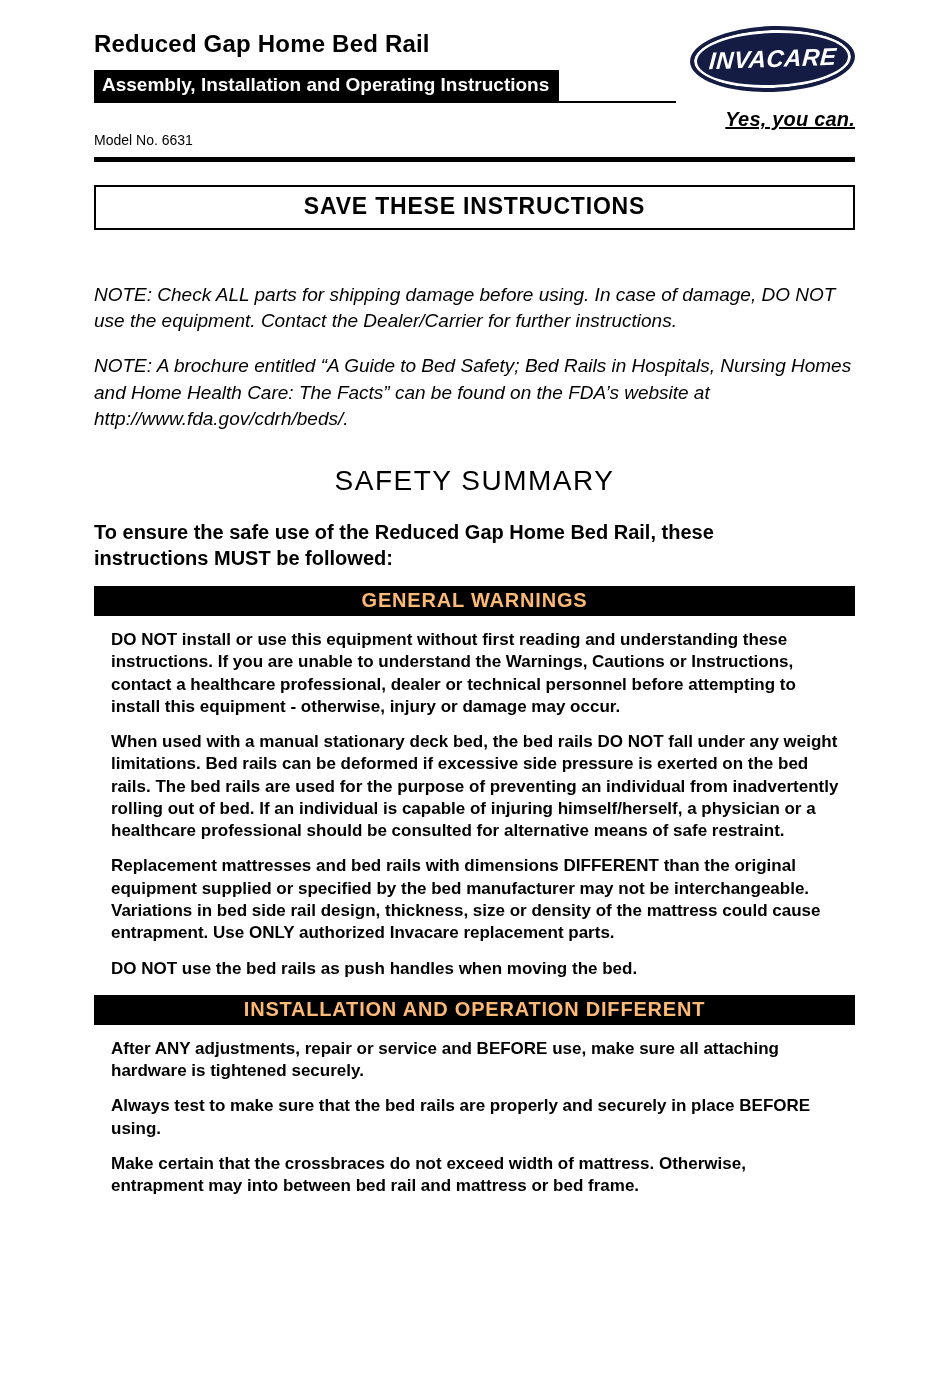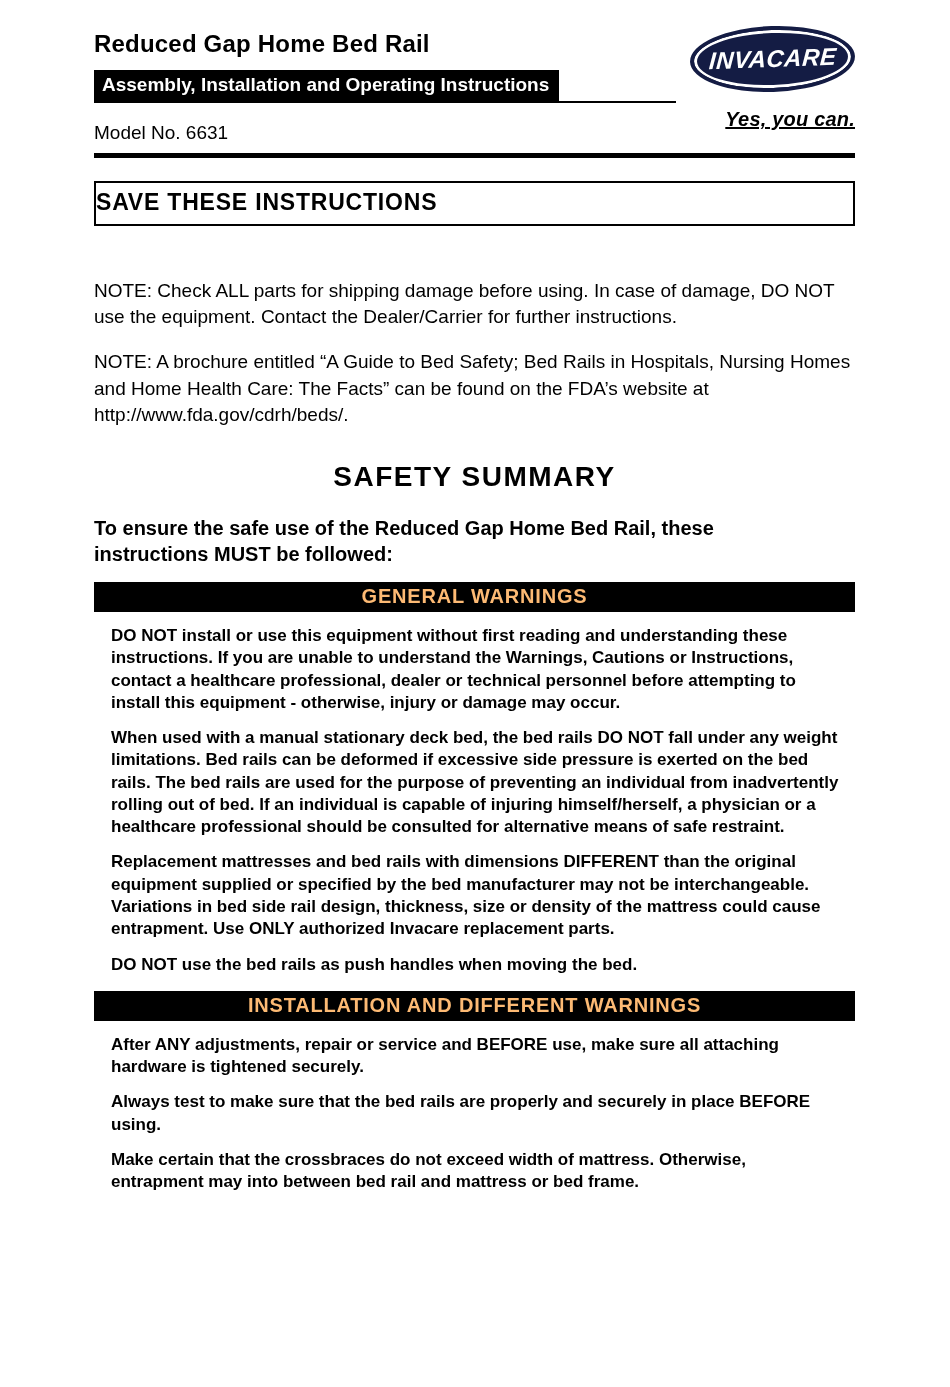--- a/index.html
+++ b/index.html
@@ -39,22 +39,22 @@
   .subtitle-bar {
     display: inline-block;
     background: #000;
     color: #ffffff;
     font-size: 19px;
     font-weight: bold;
     padding: 4px 10px 5px 8px;
     vertical-align: bottom;
   }
   .model-no {
-    font-size: 19px;
-    margin-top: 19px;
+    font-size: 14px;
+    margin-top: 29px;
   }
   .header-right {
     width: 172px;
     display: flex;
     flex-direction: column;
     align-items: flex-end;
   }
   .logo-oval {
     width: 165px;
     height: 66px;
@@ -86,39 +86,41 @@
   .rule-thick {
     height: 5px;
     background: #000;
     margin-top: 9px;
   }
 
   
   .save-box {
     margin-top: 23px;
     border: 2px solid #000;
+    text-align: center;
     font-size: 23px;
     font-weight: bold;
     letter-spacing: 0.8px;
     padding: 6px 0 8px 0;
   }
 
   
   .notes { margin-top: 52px; }
   .note {
+    font-style: italic;
     font-size: 19px;
     line-height: 1.38;
     margin-bottom: 19px;
   }
 
   
   .safety-title {
     text-align: center;
     font-size: 28px;
-    font-weight: bold;
+    font-weight: normal;
     letter-spacing: 1.5px;
     margin-top: 14px;
   }
   .safety-intro {
     margin-top: 22px;
     font-size: 20px;
     font-weight: bold;
     line-height: 1.3;
     max-width: 665px;
   }
@@ -171,18 +173,18 @@
 
   <div class="safety-title">SAFETY SUMMARY</div>
   <p class="safety-intro">To ensure the safe use of the Reduced Gap Home Bed Rail, these instructions MUST be followed:</p>
 
   <div class="section-bar">GENERAL WARNINGS</div>
   <p class="warn-par">DO NOT install or use this equipment without first reading and understanding these instructions. If you are unable to understand the Warnings, Cautions or Instructions, contact a healthcare professional, dealer or technical personnel before attempting to install this equipment - otherwise, injury or damage may occur.</p>
   <p class="warn-par">When used with a manual stationary deck bed, the bed rails DO NOT fall under any weight limitations. Bed rails can be deformed if excessive side pressure is exerted on the bed rails. The bed rails are used for the purpose of preventing an individual from inadvertently rolling out of bed. If an individual is capable of injuring himself/herself, a physician or a healthcare professional should be consulted for alternative means of safe restraint.</p>
   <p class="warn-par">Replacement mattresses and bed rails with dimensions DIFFERENT than the original equipment supplied or specified by the bed manufacturer may not be interchangeable. Variations in bed side rail design, thickness, size or density of the mattress could cause entrapment. Use ONLY authorized Invacare replacement parts.</p>
   <p class="warn-par">DO NOT use the bed rails as push handles when moving the bed.</p>
 
-  <div class="section-bar">INSTALLATION AND DIFFERENT WARNINGS</div>
+  <div class="section-bar">INSTALLATION AND OPERATION DIFFERENT</div>
   <p class="warn-par">After ANY adjustments, repair or service and BEFORE use, make sure all attaching hardware is tightened securely.</p>
   <p class="warn-par">Always test to make sure that the bed rails are properly and securely in place BEFORE using.</p>
   <p class="warn-par">Make certain that the crossbraces do not exceed width of mattress. Otherwise, entrapment may into between bed rail and mattress or bed frame.</p>
 
 </div>
 
 </body></html>

